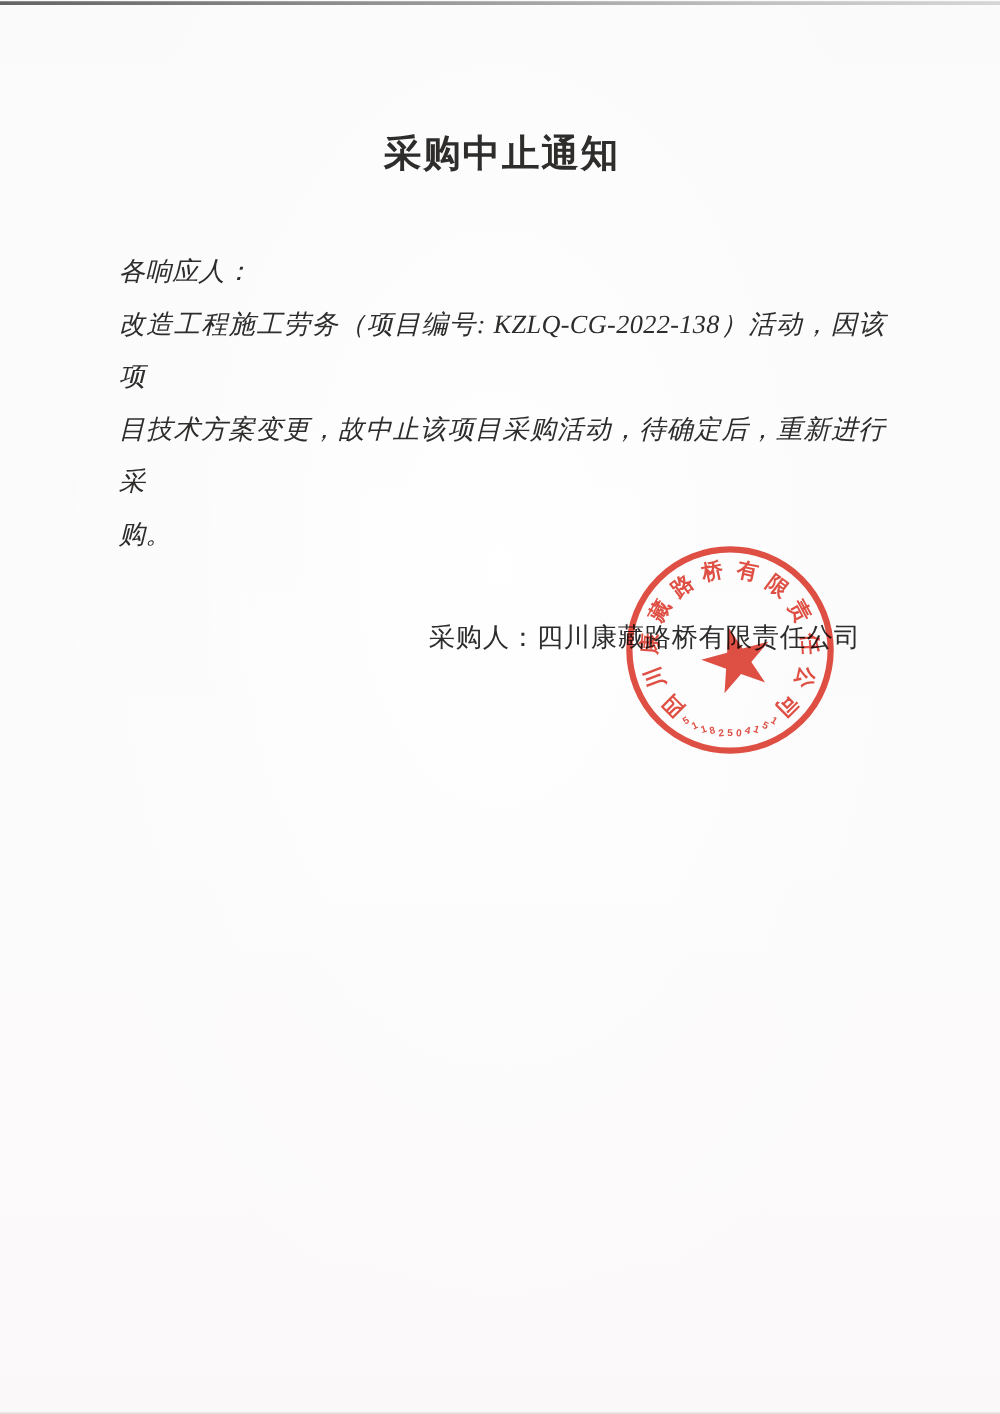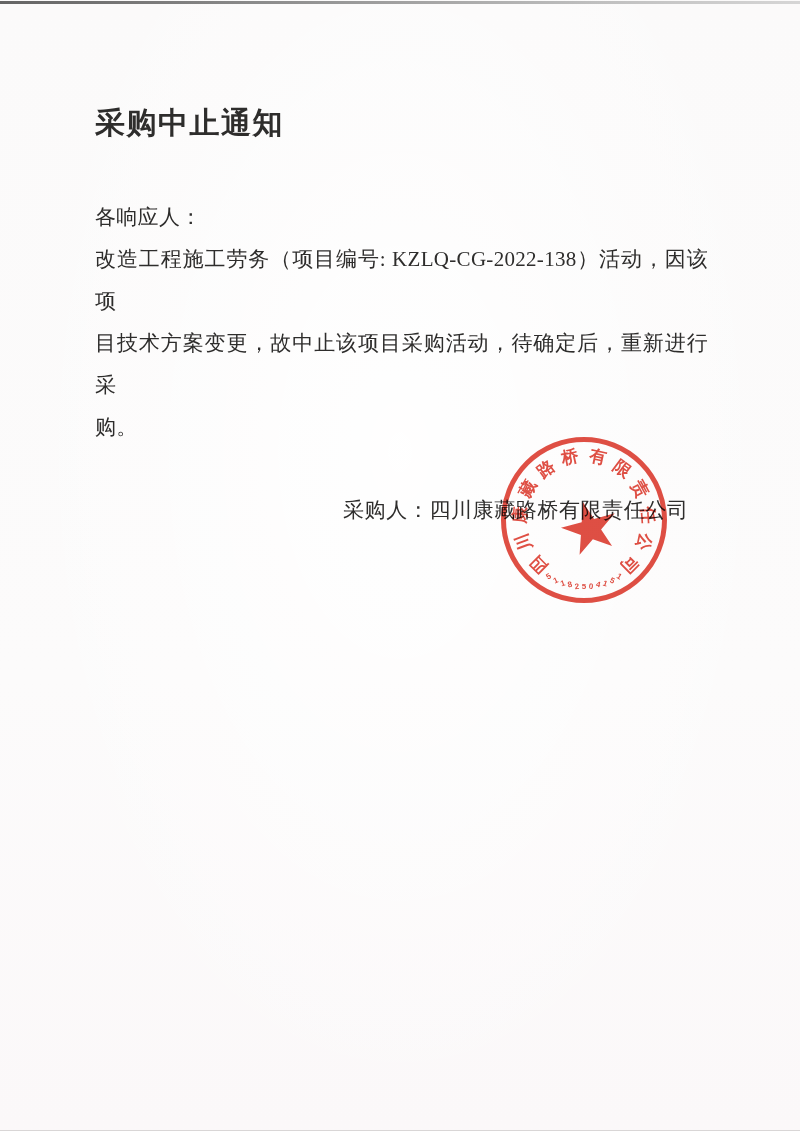--- a/index.html
+++ b/index.html
@@ -22,28 +22,29 @@
   .scan-edge-top{
     position:absolute;top:1px;left:0;right:0;height:3px;
     background:linear-gradient(to right,#4a4a4a 0%,#5a5a5a 12%,#8a8a8a 45%,#b5b5b5 75%,#cfcfcf 100%);
     opacity:.85;
   }
   .scan-edge-bottom{
     position:absolute;bottom:0;left:0;right:0;height:1px;background:#d9d6d6;
   }
   .doc-title{
     position:absolute;left:95px;right:92px;top:103px;
-    text-align:left;
+    text-align:center;
     font-size:30px;font-weight:bold;letter-spacing:1.5px;
     color:var(--ink);
   }
   .content{
     position:absolute;left:95px;right:92px;top:196px;
     font-size:21px;line-height:42px;color:var(--ink);
     letter-spacing:.3px;
+    font-style:italic;
   }
   .jline{text-align:justify;text-align-last:justify;}
   .lastline{text-align:left;}
   .indent{padding-left:43px;}
   .purchaser-line{
     position:absolute;left:343px;top:496px;
     font-size:21px;letter-spacing:.6px;color:var(--ink);white-space:nowrap;
   }
   .date-line{
     position:absolute;top:577px;right:105px;

